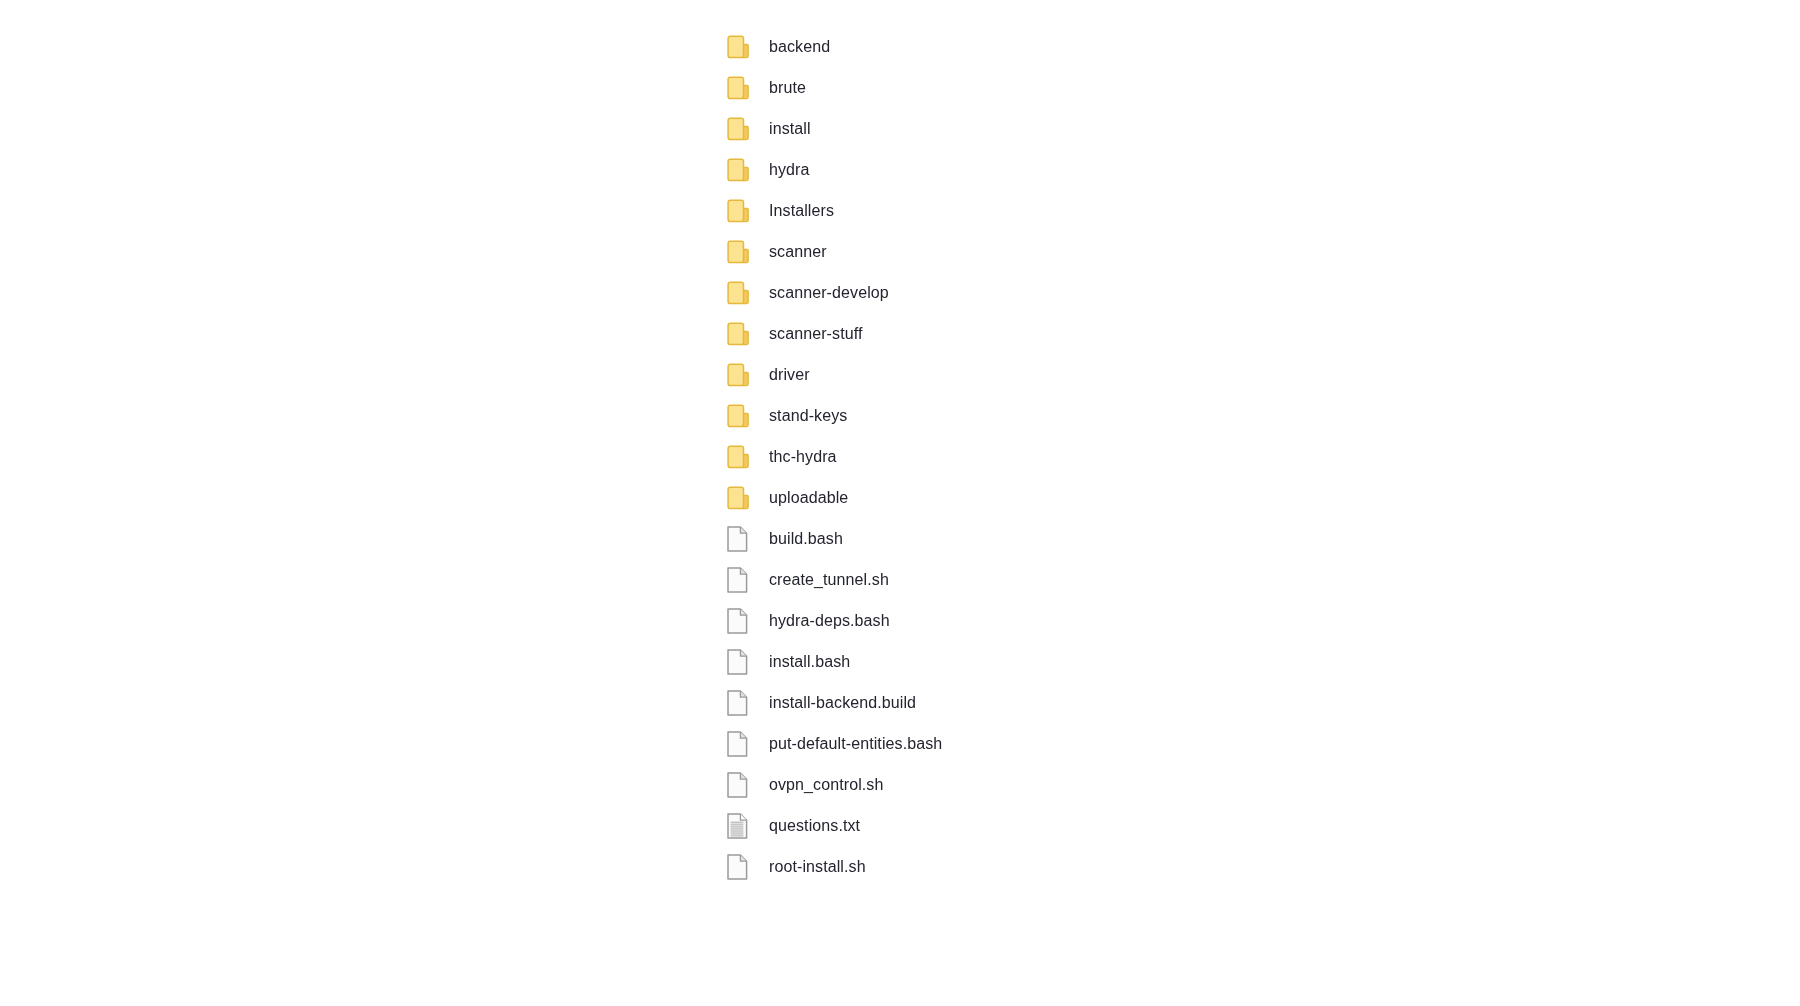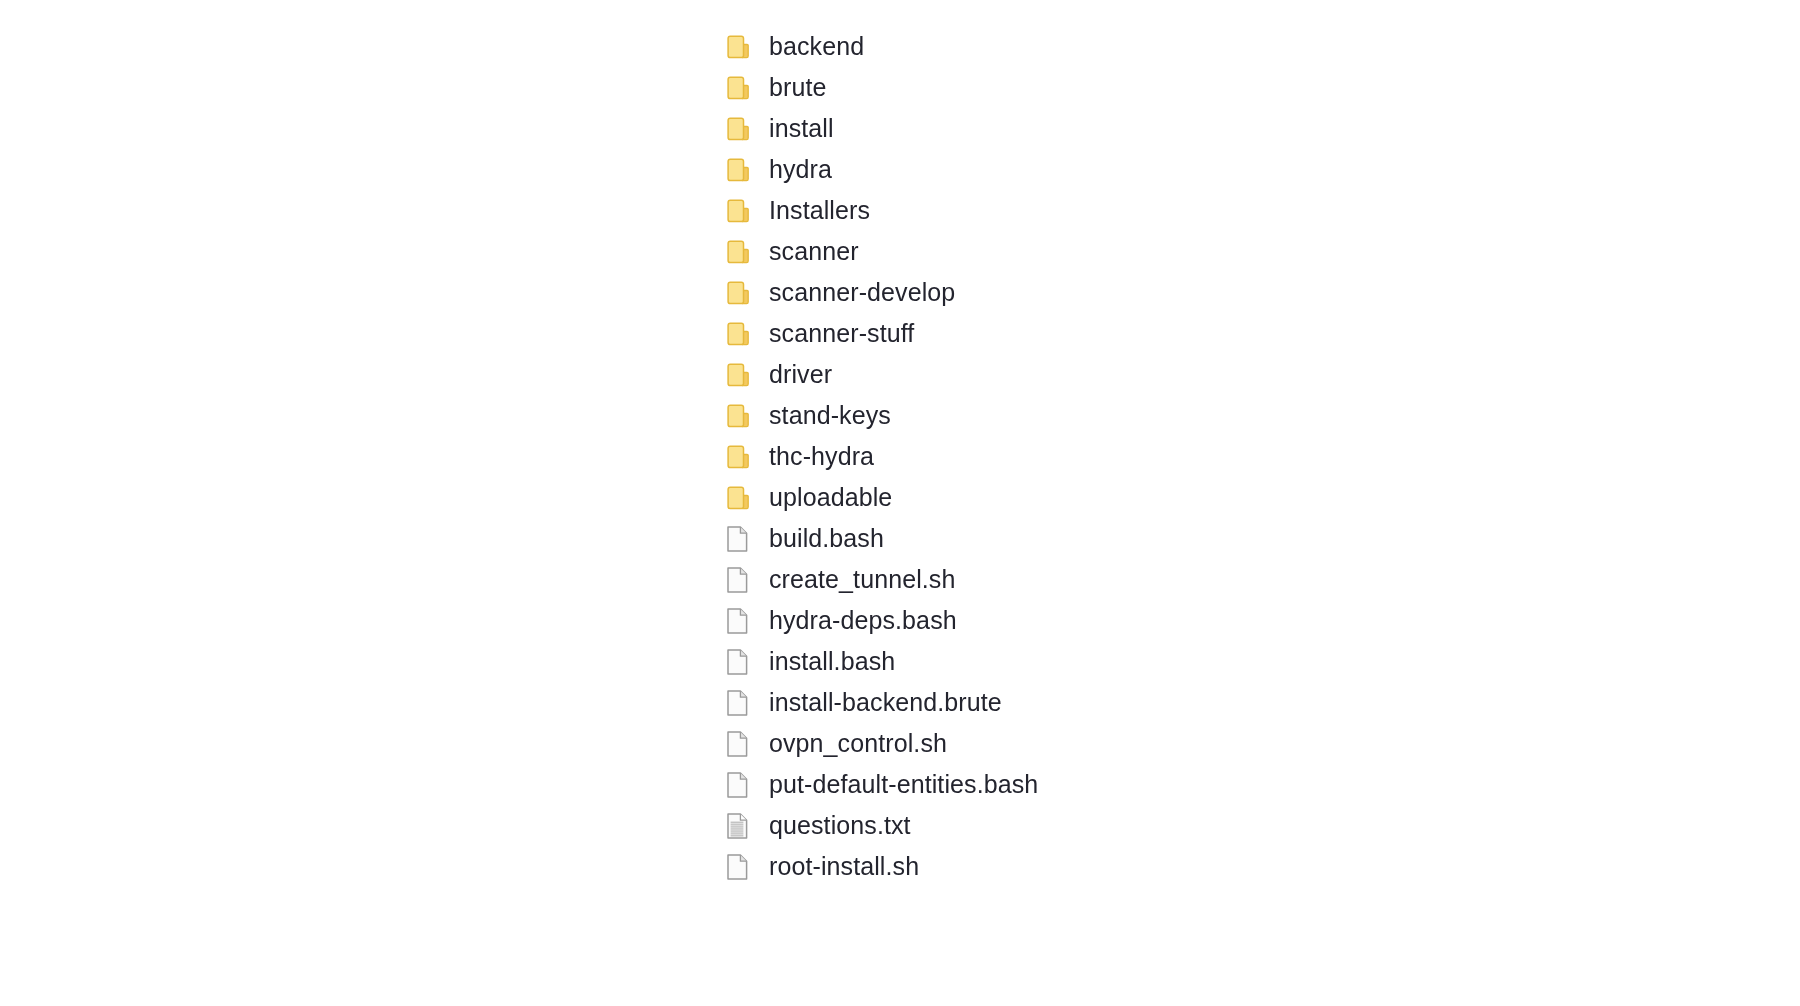--- a/index.html
+++ b/index.html
@@ -37,21 +37,21 @@
     align-items: center;
     justify-content: flex-start;
   }
 
   .entry-icon svg {
     display: block;
   }
 
   .entry-label {
     margin-left: 14px;
-    font-size: 25px;
+    font-size: 16px;
     line-height: 1;
     color: #23242e;
     letter-spacing: 0.1px;
     white-space: nowrap;
   }
 </style>
 </head>
 <body>
 
 <div id="file-listing">
@@ -199,39 +199,39 @@
       </span>
       <span class="entry-label">install.bash</span>
     </div>
     <div class="entry-row">
       <span class="entry-icon">
         <svg width="21" height="26" viewBox="0 0 21 26" aria-hidden="true">
           <path d="M1 1 h12.4 L19.6 7.2 V25 H1 Z" fill="#FBFBFB" stroke="#9A9A9A" stroke-width="1.5" stroke-linejoin="round"></path>
           <path d="M13.4 1 V7.2 H19.6" fill="#E4E4E4" stroke="#9A9A9A" stroke-width="1.3" stroke-linejoin="round"></path>
         </svg>
       </span>
-      <span class="entry-label">install-backend.brute</span>
+      <span class="entry-label">install-backend.build</span>
+    </div>
+    <div class="entry-row">
+      <span class="entry-icon">
+        <svg width="21" height="26" viewBox="0 0 21 26" aria-hidden="true">
+          <path d="M1 1 h12.4 L19.6 7.2 V25 H1 Z" fill="#FBFBFB" stroke="#9A9A9A" stroke-width="1.5" stroke-linejoin="round"></path>
+          <path d="M13.4 1 V7.2 H19.6" fill="#E4E4E4" stroke="#9A9A9A" stroke-width="1.3" stroke-linejoin="round"></path>
+        </svg>
+      </span>
+      <span class="entry-label">put-default-entities.bash</span>
     </div>
     <div class="entry-row">
       <span class="entry-icon">
         <svg width="21" height="26" viewBox="0 0 21 26" aria-hidden="true">
           <path d="M1 1 h12.4 L19.6 7.2 V25 H1 Z" fill="#FBFBFB" stroke="#9A9A9A" stroke-width="1.5" stroke-linejoin="round"></path>
           <path d="M13.4 1 V7.2 H19.6" fill="#E4E4E4" stroke="#9A9A9A" stroke-width="1.3" stroke-linejoin="round"></path>
         </svg>
       </span>
       <span class="entry-label">ovpn_control.sh</span>
-    </div>
-    <div class="entry-row">
-      <span class="entry-icon">
-        <svg width="21" height="26" viewBox="0 0 21 26" aria-hidden="true">
-          <path d="M1 1 h12.4 L19.6 7.2 V25 H1 Z" fill="#FBFBFB" stroke="#9A9A9A" stroke-width="1.5" stroke-linejoin="round"></path>
-          <path d="M13.4 1 V7.2 H19.6" fill="#E4E4E4" stroke="#9A9A9A" stroke-width="1.3" stroke-linejoin="round"></path>
-        </svg>
-      </span>
-      <span class="entry-label">put-default-entities.bash</span>
     </div>
     <div class="entry-row">
       <span class="entry-icon">
         <svg width="21" height="26" viewBox="0 0 21 26" aria-hidden="true">
           <path d="M1 1 h12.4 L19.6 7.2 V25 H1 Z" fill="#FBFBFB" stroke="#9A9A9A" stroke-width="1.5" stroke-linejoin="round"></path>
           <line x1="3.6" y1="9.2" x2="16.4" y2="9.2" stroke="#AEAEAE" stroke-width="1.05"></line>
           <line x1="3.6" y1="11.149999999999999" x2="16.4" y2="11.149999999999999" stroke="#AEAEAE" stroke-width="1.05"></line>
           <line x1="3.6" y1="13.1" x2="16.4" y2="13.1" stroke="#AEAEAE" stroke-width="1.05"></line>
           <line x1="3.6" y1="15.049999999999999" x2="16.4" y2="15.049999999999999" stroke="#AEAEAE" stroke-width="1.05"></line>
           <line x1="3.6" y1="17" x2="16.4" y2="17" stroke="#AEAEAE" stroke-width="1.05"></line>

